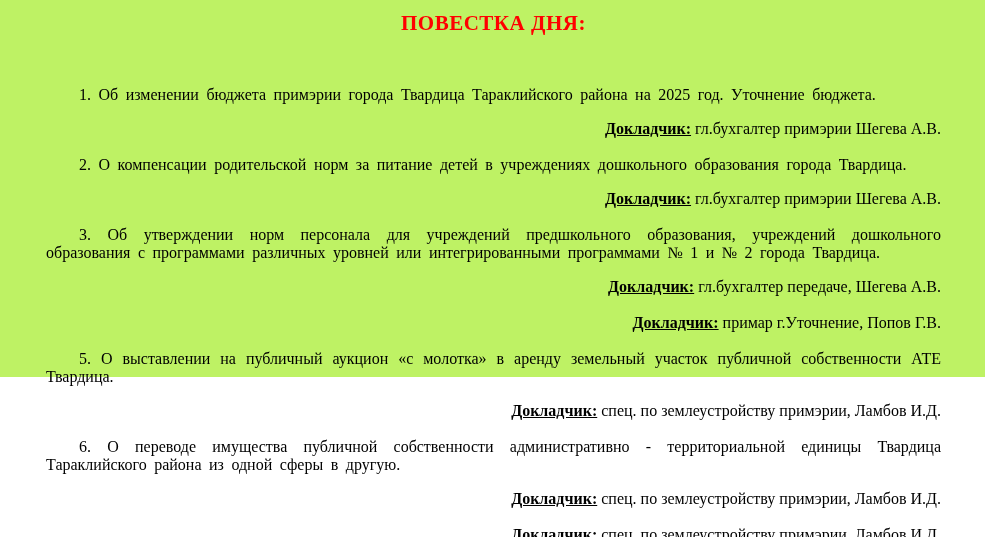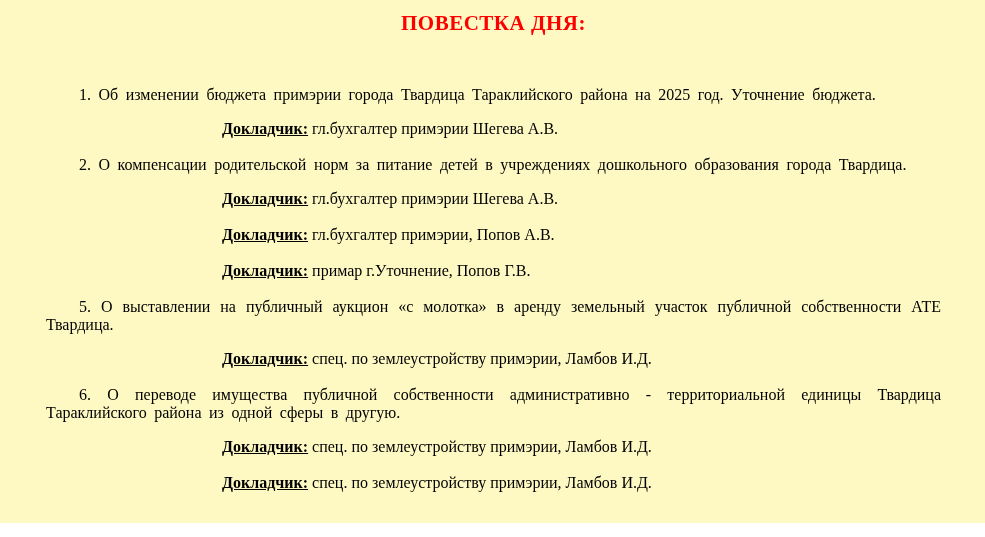--- a/index.html
+++ b/index.html
@@ -11,23 +11,23 @@
     width: 985px;
     height: 537px;
     overflow: hidden;
     font-family: "Liberation Serif", "DejaVu Serif", serif;
     font-size: 16px;
     color: #000000;
   }
   .page {
     box-sizing: border-box;
     width: 985px;
-    height: 523px;
+    height: 377px;
     padding: 10px 28px 0 30px;
-    background: #fef9c3;
+    background: #bef264;
   }
   .doc-title {
     margin: 0 0 50px 0;
     text-align: center;
     font-size: 21px;
     font-weight: bold;
     line-height: 26px;
     letter-spacing: 0.5px;
     color: #ff0000;
   }
@@ -38,20 +38,21 @@
     margin: 16px;
     line-height: 18px;
   }
   .item-text {
     text-align: justify;
     text-indent: 33px;
     word-spacing: 3.5px;
   }
   .speaker-line {
     padding-left: 176px;
+    text-align: right;
   }
   .speaker-label {
     font-weight: bold;
     text-decoration: underline;
   }
 </style>
 </head>
 <body>
 
 <div class="page">
@@ -64,21 +65,22 @@
       <p class="item-text"><span>1.</span> <span>Об изменении бюджета примэрии города Твардица Тараклийского района на 2025 год. Уточнение бюджета.</span></p>
       <p class="speaker-line"><span class="speaker-label">Докладчик:</span> <span>гл.бухгалтер примэрии Шегева А.В.</span></p>
     </div>
 
     <div class="agenda-item">
       <p class="item-text"><span>2.</span> <span>О компенсации родительской норм за питание детей в учреждениях дошкольного образования города Твардица.</span></p>
       <p class="speaker-line"><span class="speaker-label">Докладчик:</span> <span>гл.бухгалтер примэрии Шегева А.В.</span></p>
     </div>
 
     <div class="agenda-item">
-      <p class="speaker-line"><span class="speaker-label">Докладчик:</span> <span>гл.бухгалтер примэрии, Попов А.В.</span></p>
+      <p class="item-text"><span>3.</span> <span>Об утверждении норм персонала для учреждений предшкольного образования, учреждений дошкольного образования с программами различных уровней или интегрированными программами № 1 и № 2 города Твардица.</span></p>
+      <p class="speaker-line"><span class="speaker-label">Докладчик:</span> <span>гл.бухгалтер передаче, Шегева А.В.</span></p>
     </div>
 
     <div class="agenda-item">
       <p class="speaker-line"><span class="speaker-label">Докладчик:</span> <span>примар г.Уточнение, Попов Г.В.</span></p>
     </div>
 
     <div class="agenda-item">
       <p class="item-text"><span>5.</span> <span>О выставлении на публичный аукцион «с молотка» в аренду земельный участок публичной собственности АТЕ Твардица.</span></p>
       <p class="speaker-line"><span class="speaker-label">Докладчик:</span> <span>спец. по землеустройству примэрии, Ламбов И.Д.</span></p>
     </div>

